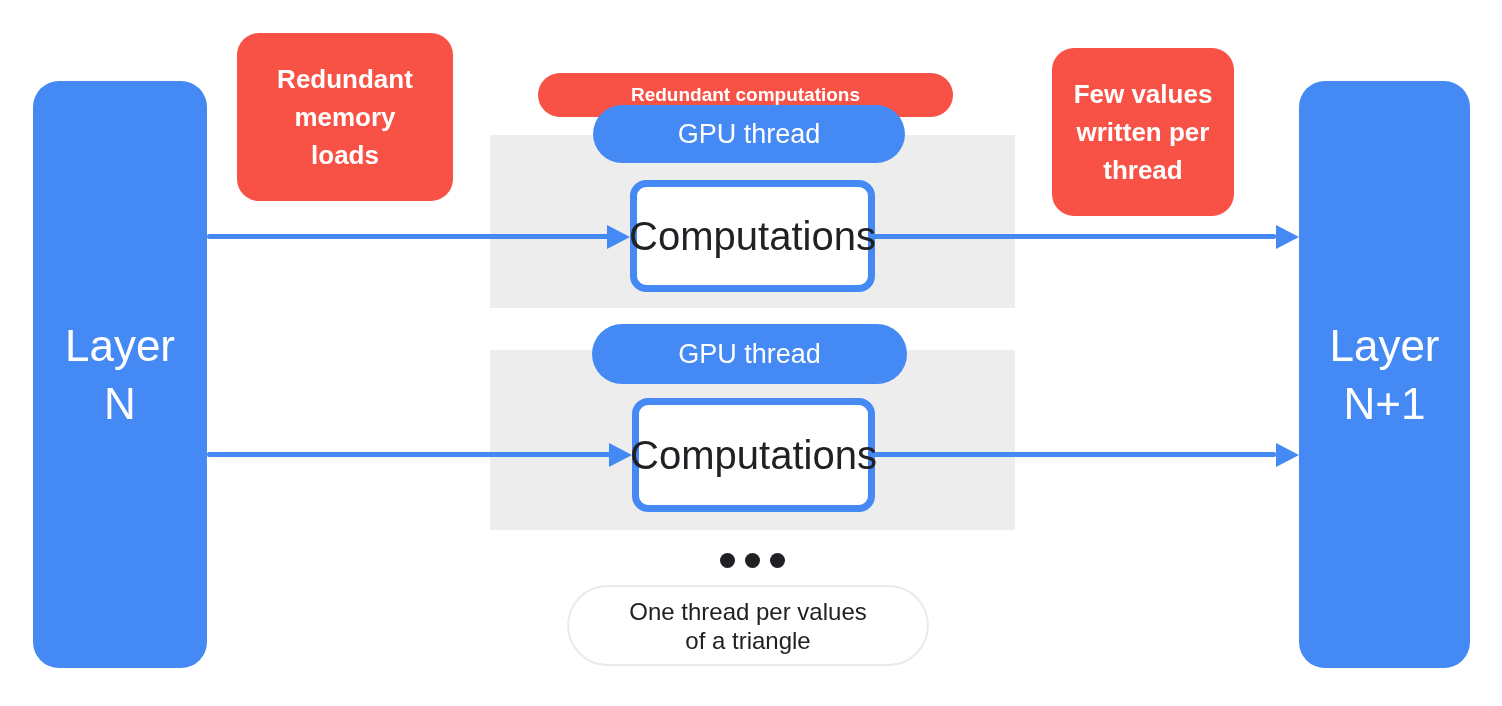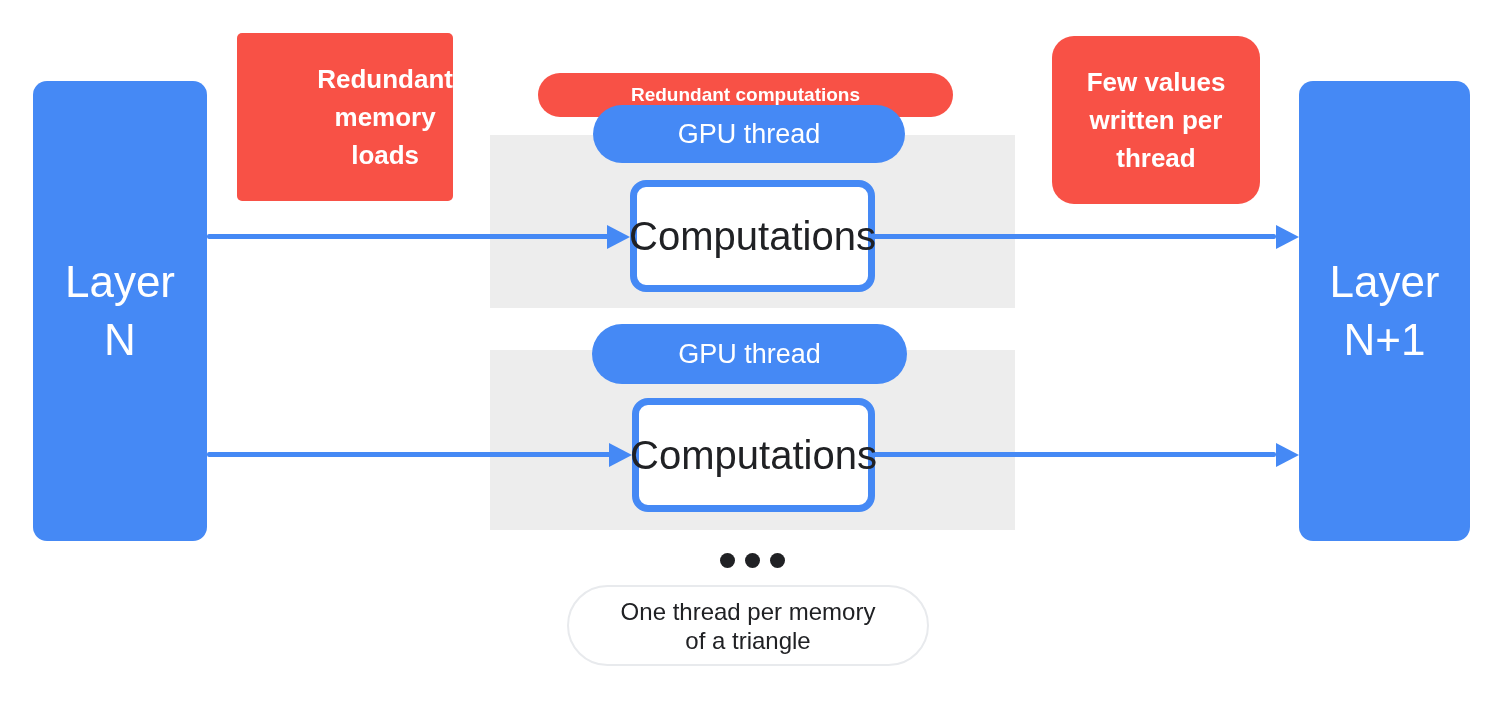--- a/index.html
+++ b/index.html
@@ -13,49 +13,49 @@
   * { margin: 0; padding: 0; box-sizing: border-box; }
   html, body { width: 1502px; height: 706px; background: var(--white); overflow: hidden; }
   body { font-family: "Liberation Sans", sans-serif; }
   .canvas { position: relative; width: 1502px; height: 706px; background: var(--white); }
 
   .pre { white-space: pre-line; }
 
   
   .layer-box {
     position: absolute;
-    top: 81px; height: 460px;
+    top: 81px; height: 587px;
     background: var(--blue);
-    border-radius: 14px;
+    border-radius: 26px;
     color: var(--white);
     display: flex; align-items: center; justify-content: center;
     font-size: 44px; font-weight: 500; line-height: 58px; text-align: center;
   }
   .layer-left  { left: 33px;  width: 174px; }
   .layer-right { left: 1299px; width: 171px; }
 
   
   .callout {
     position: absolute;
     background: var(--red);
     color: var(--white);
     font-weight: 700;
     display: flex; align-items: center; justify-content: center;
     text-align: center;
   }
   .callout-memory {
     left: 237px; top: 33px; width: 216px; height: 168px;
-    border-radius: 5px; font-size: 26px; line-height: 38px; justify-content: flex-end;
+    border-radius: 22px; font-size: 26px; line-height: 38px;
   }
   .callout-comp {
     left: 538px; top: 33px; width: 415px; height: 44px;
     border-radius: 28px; font-size: 19px; margin-top: 40px;
   }
   .callout-few {
-    left: 1052px; top: 36px; width: 208px; height: 168px;
+    left: 1052px; top: 48px; width: 182px; height: 168px;
     border-radius: 22px; font-size: 26px; line-height: 38px;
   }
 
   
   .thread-band {
     position: absolute;
     left: 490px; width: 525px;
     background: var(--gray);
   }
   .band-1 { top: 135px; height: 173px; }
@@ -179,17 +179,17 @@
   </div>
   <div class="comp-box comp-2">
     <span>Computations</span>
   </div>
 
   <div class="dot dot-1"></div>
   <div class="dot dot-2"></div>
   <div class="dot dot-3"></div>
 
   <div class="footnote-pill">
-    <span class="pre">One thread per memory
+    <span class="pre">One thread per values
 of a triangle</span>
   </div>
 
 </div>
 
 </body></html>

